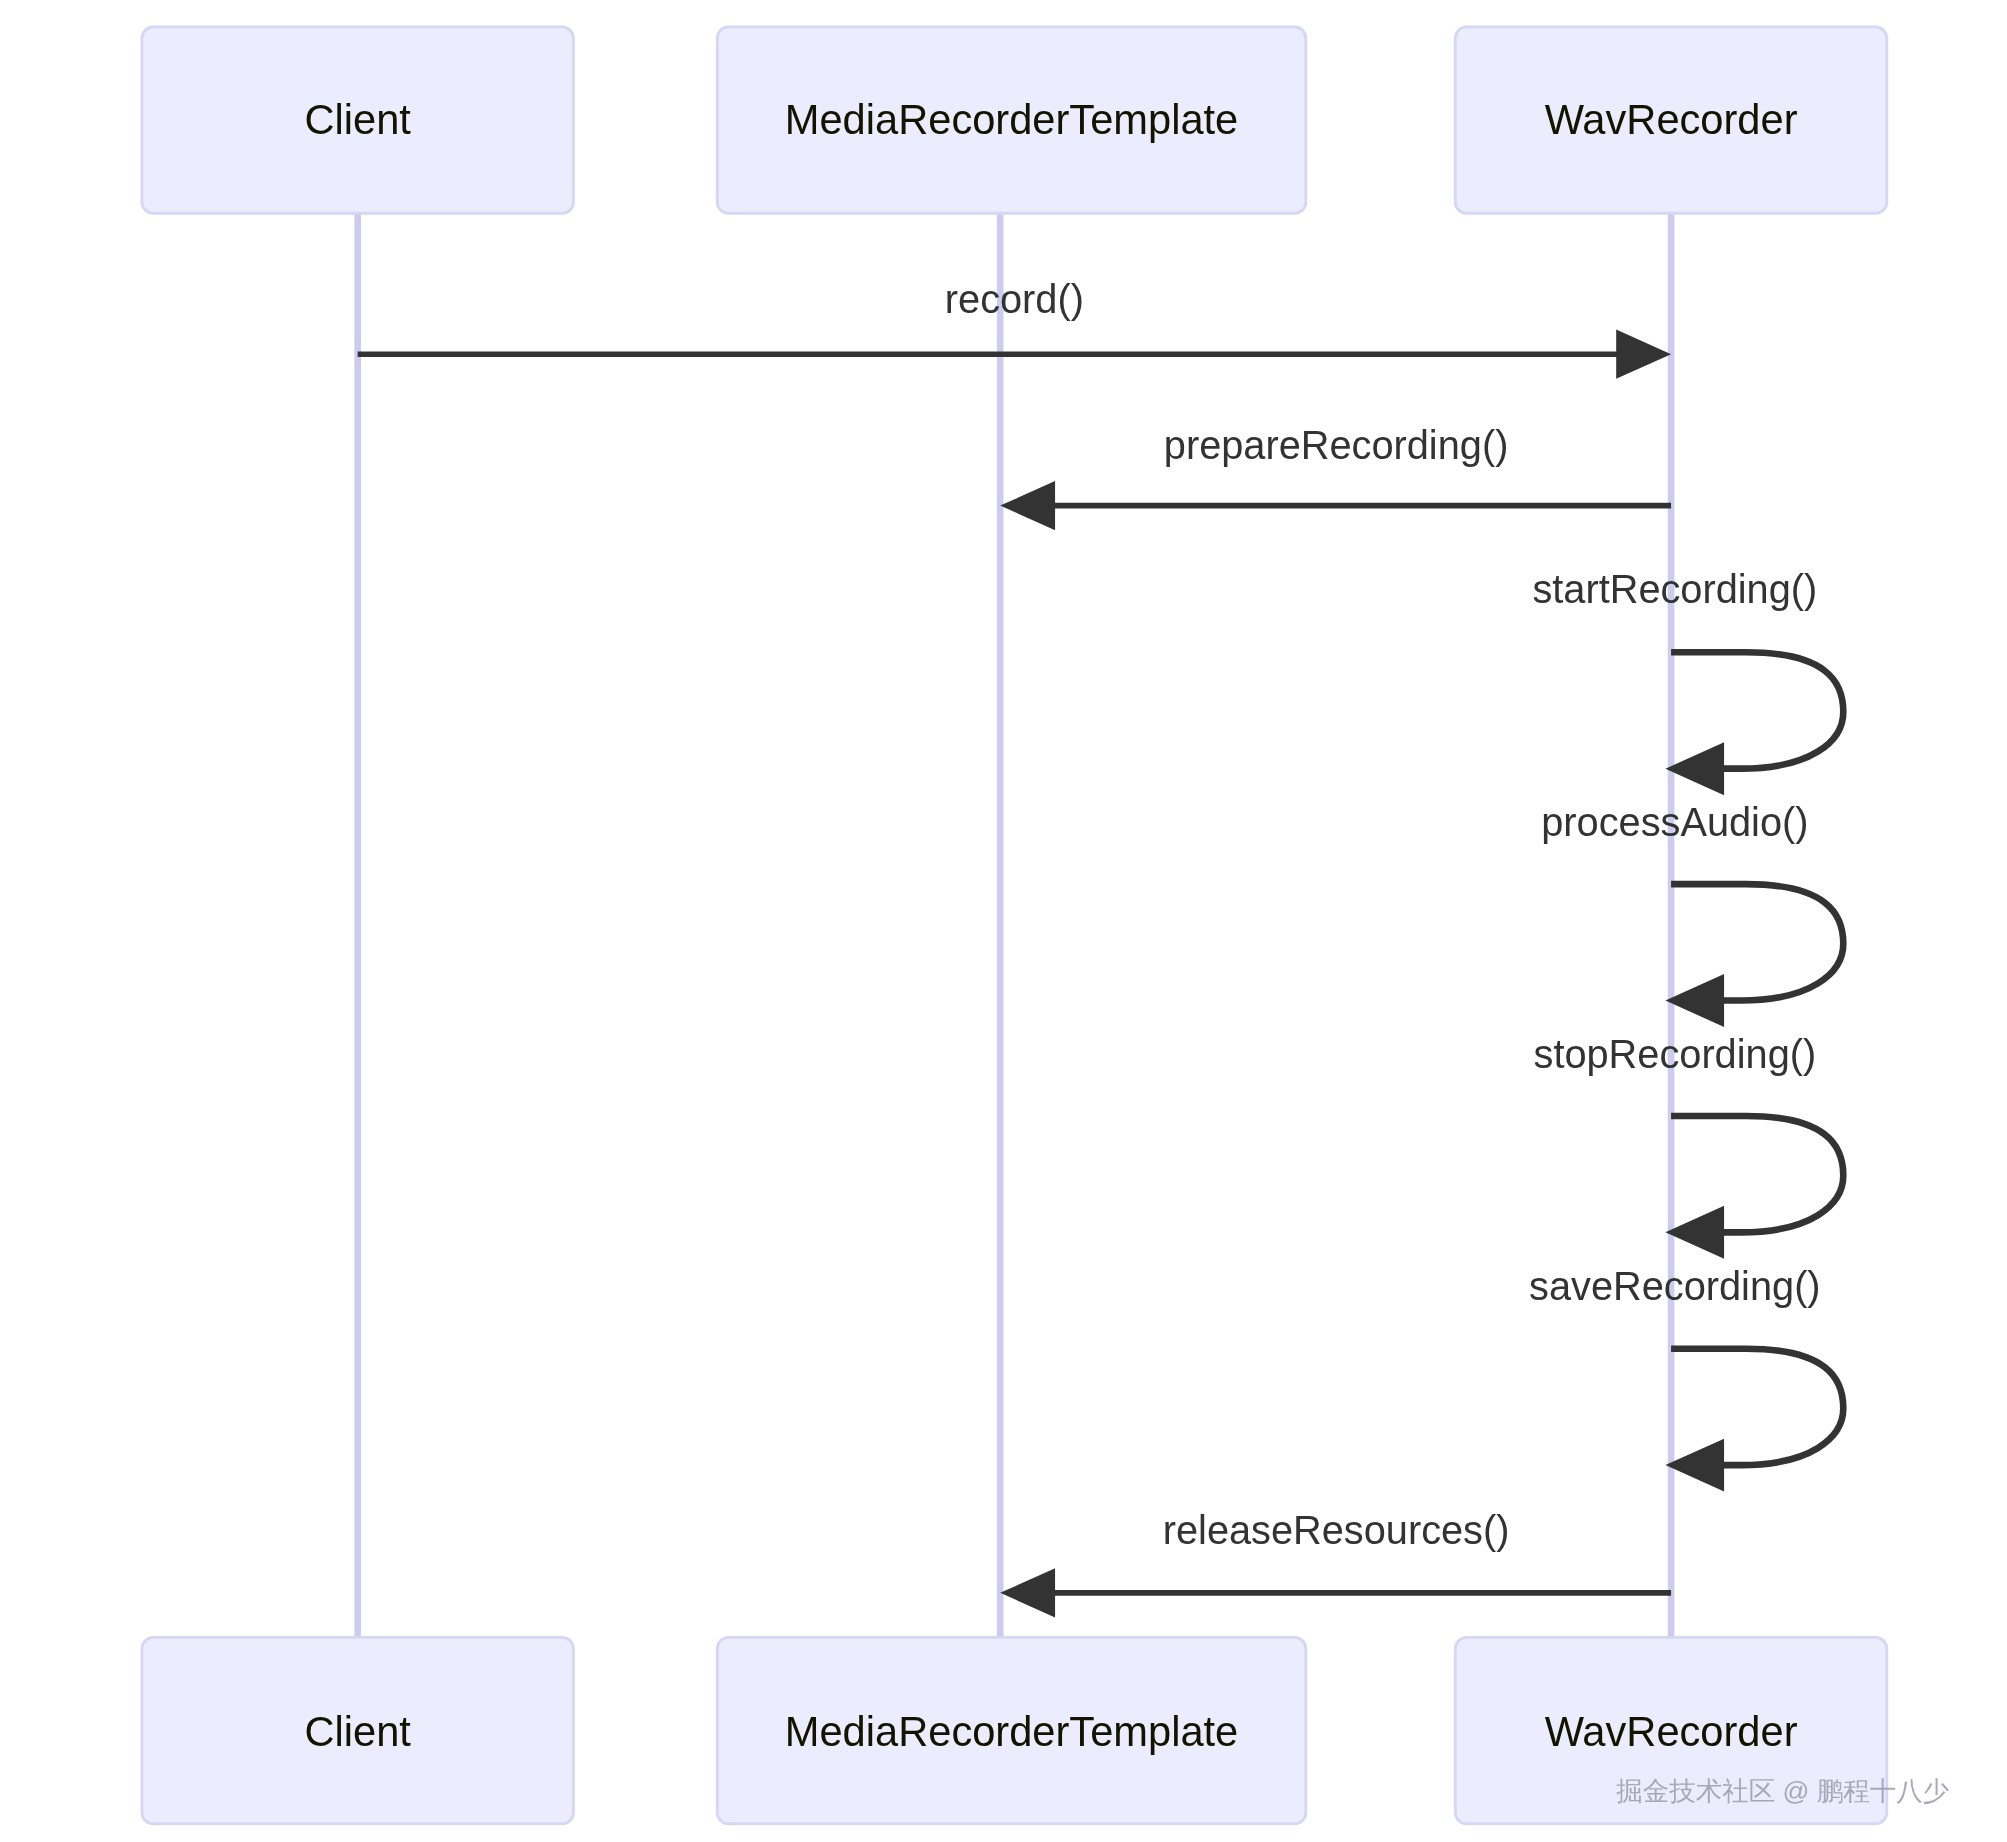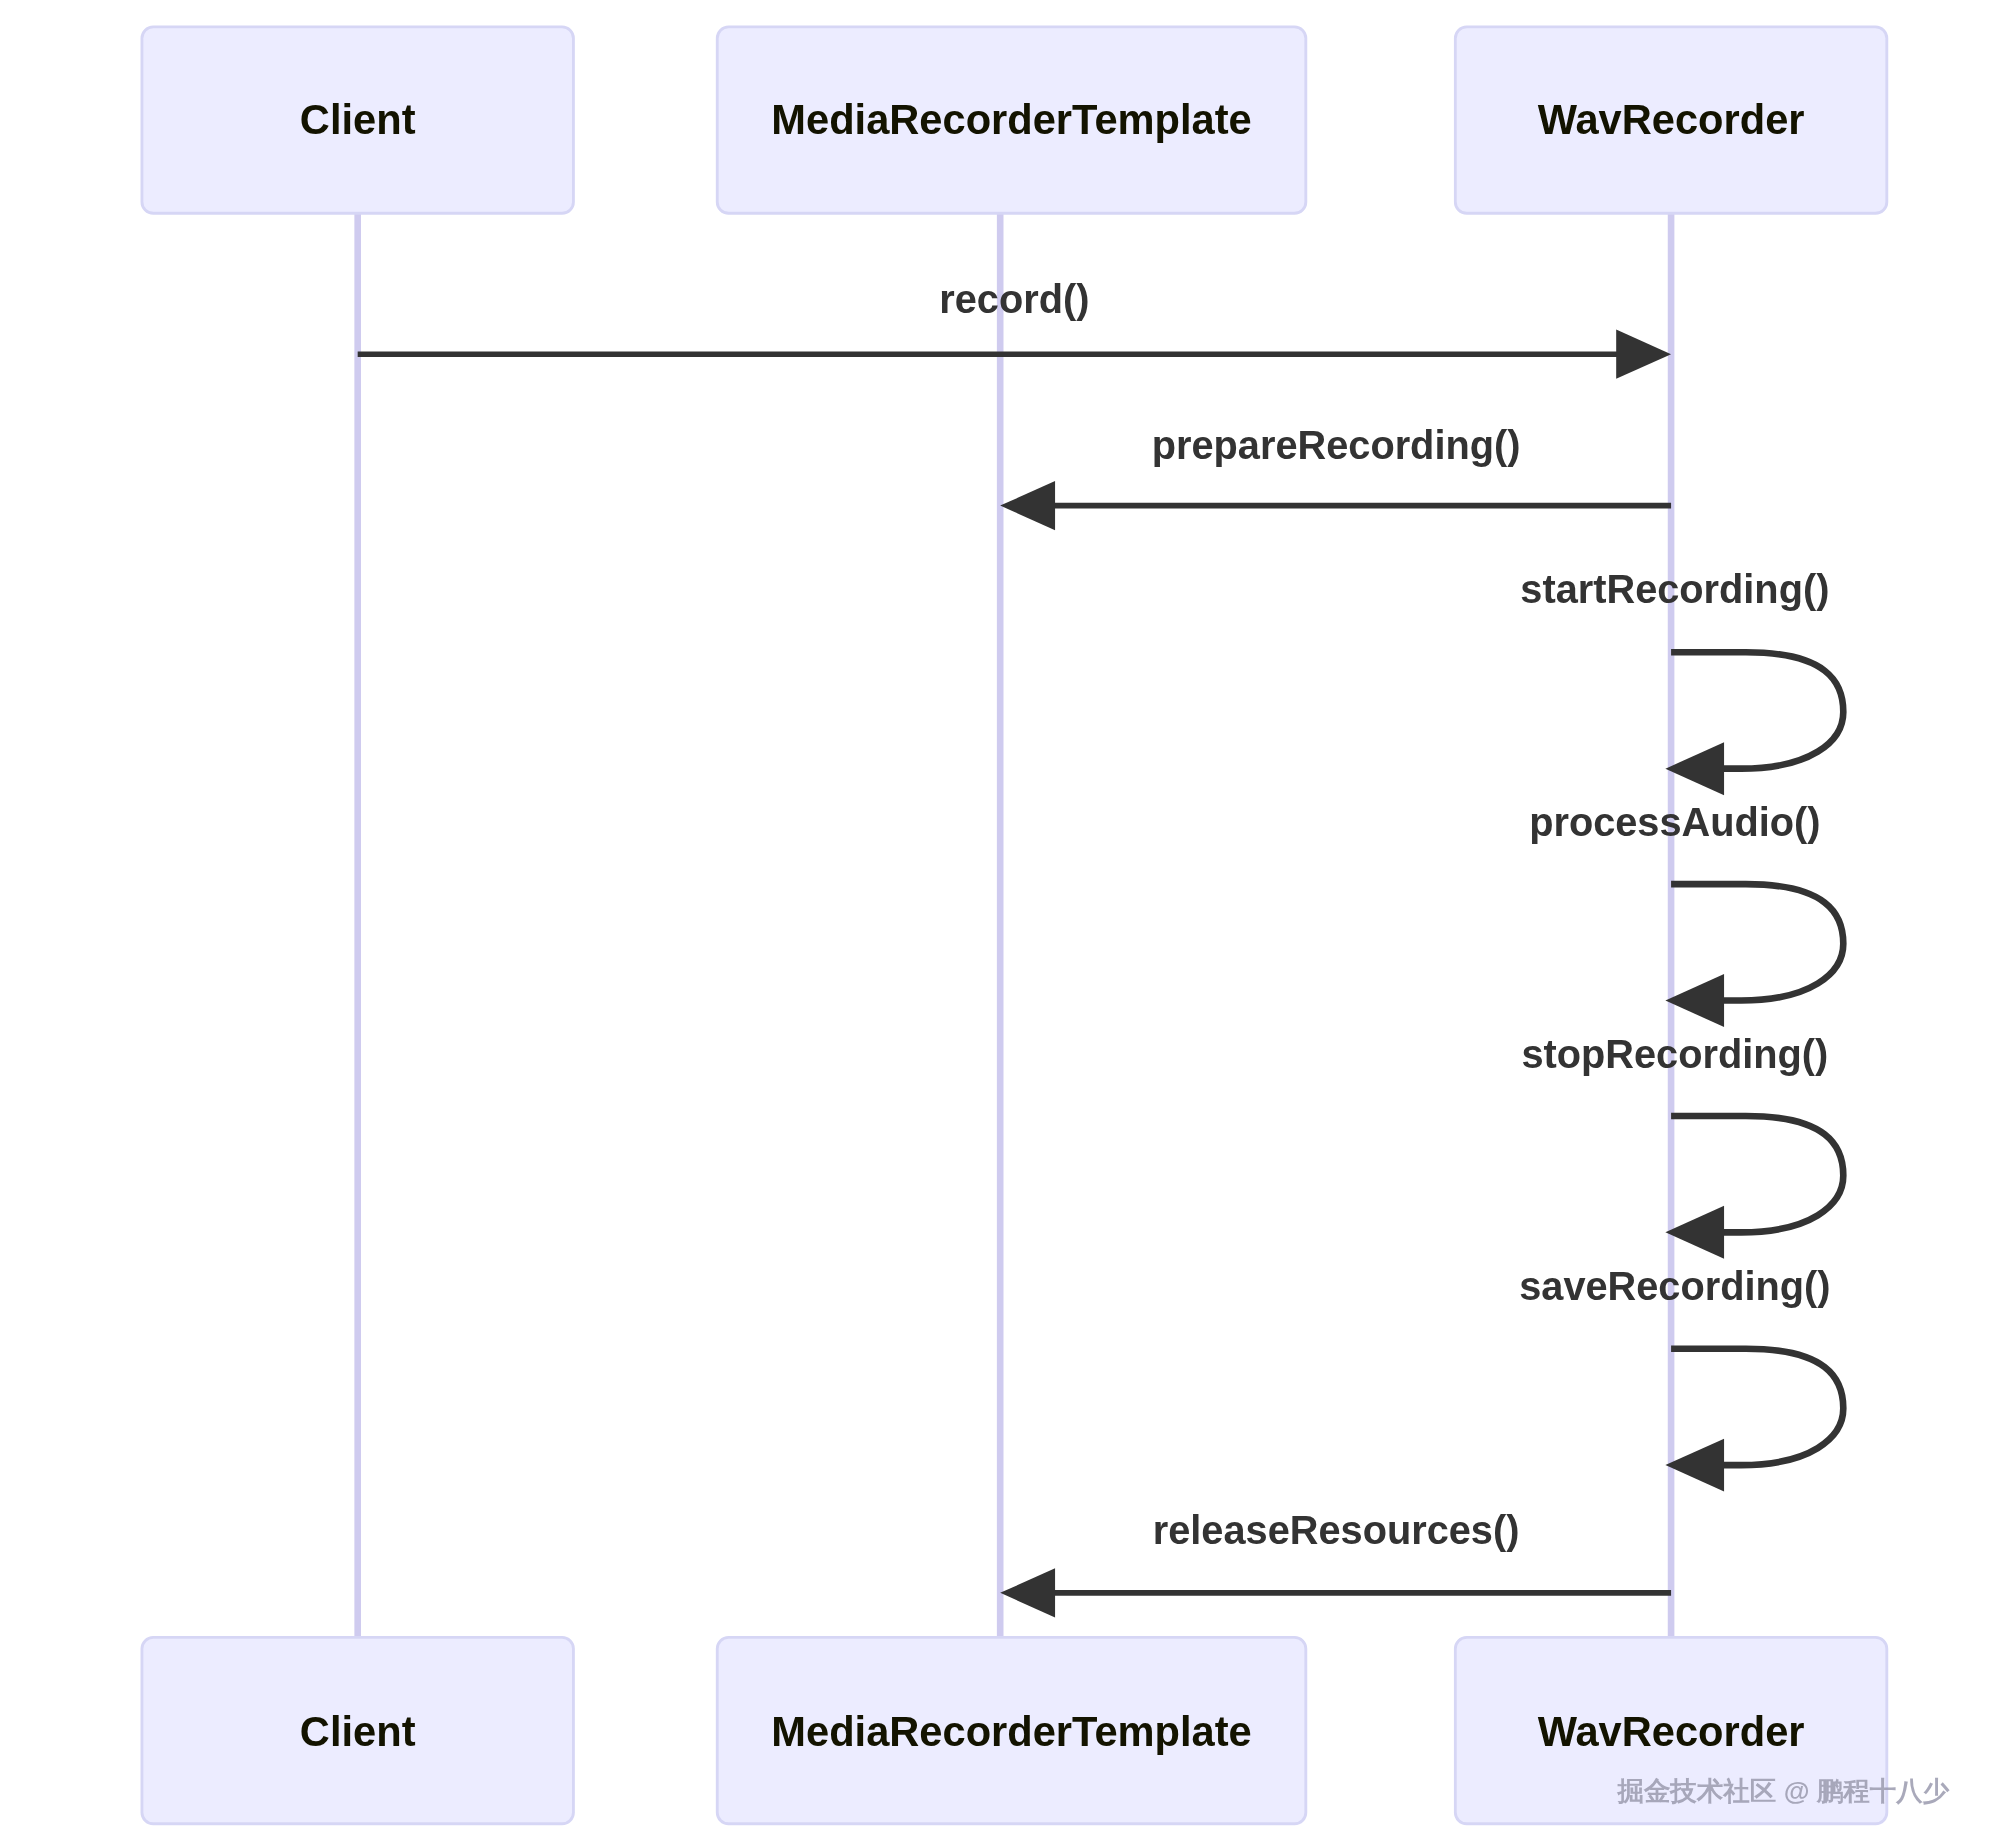--- a/index.html
+++ b/index.html
@@ -9,21 +9,20 @@
   }
   body {
     font-family: "Liberation Sans", "DejaVu Sans", sans-serif;
   }
   #diagram-root {
     position: relative;
     width: 2007px;
     height: 1843px;
     background: #ffffff;
     overflow: hidden;
-    font-weight: bold;
   }
   #seq-svg {
     position: absolute;
     left: 0;
     top: 0;
     width: 2007px;
     height: 1843px;
     display: block;
   }
   .actor-box-rect {

